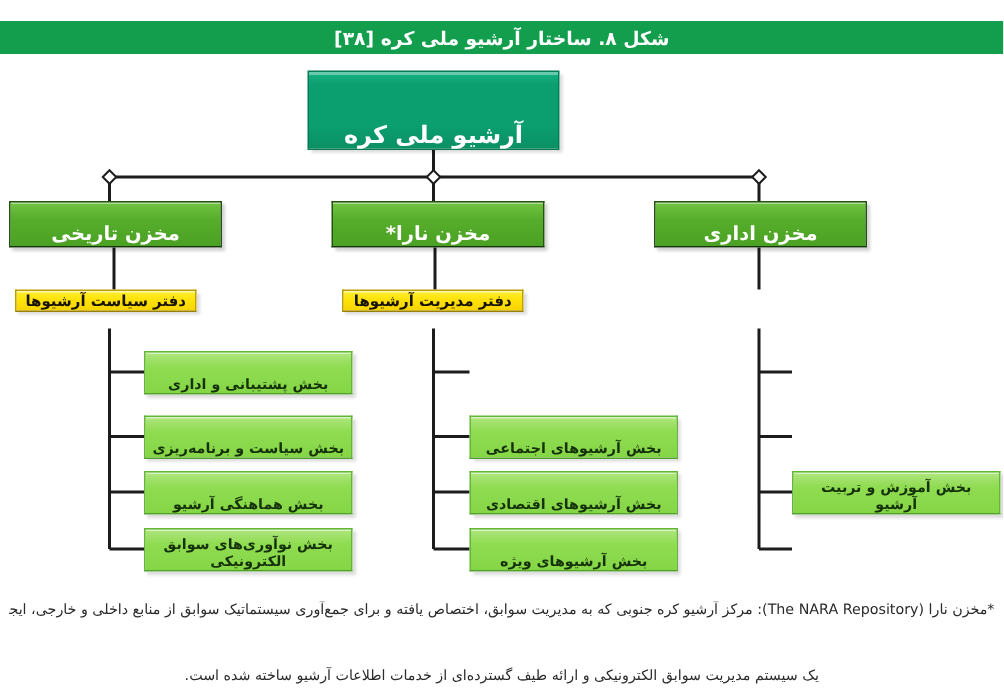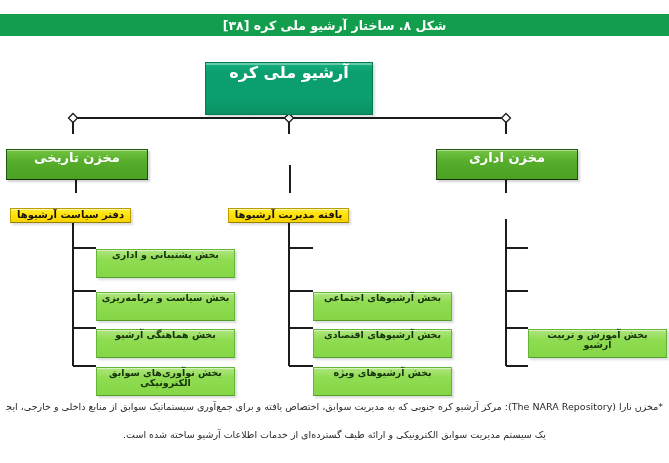--- a/index.html
+++ b/index.html
@@ -7,22 +7,22 @@
     position:relative;width:669px;height:463px;background:#ffffff;
     font-family:"DejaVu Sans",sans-serif;overflow:hidden;
   }
   .title-bar{
     position:absolute;left:0;top:14px;width:669px;height:22px;
     background:#129e4d;color:#fff;display:flex;align-items:center;justify-content:center;
     font-size:12.5px;font-weight:bold;
   }
   .wires{position:absolute;left:0;top:0;}
   .node{
-    position:absolute;box-sizing:border-box;display:flex;align-items:flex-start;justify-content:center;
-    direction:rtl;text-align:center;margin-top:15px;
+    position:absolute;box-sizing:border-box;display:flex;align-items:flex-end;justify-content:center;
+    direction:rtl;text-align:center;
   }
   .root{
     left:205px;top:47px;width:168px;height:53px;
     background:linear-gradient(180deg,#16b183 0%,#0b9e6f 18%,#0b9e6f 70%,#0a9063 100%);
     border:1px solid #047a55;
     box-shadow:inset 0 2px 0 rgba(255,255,255,.35), 2px 2px 2px rgba(0,0,0,.15);
     color:#fff;font-weight:bold;font-size:16px;
   }
   .branch{
     width:142px;height:31px;
@@ -48,21 +48,21 @@
   }
   .b-hist{left:6px;top:134px}   .o-hist{left:10px;top:193px}   .l-hist{left:96px}
   .b-nara{left:221px;top:134px} .o-nara{left:228px;top:193px}  .l-nara{left:313px}
   .b-admin{left:436px;top:134px}.o-admin{left:445px;top:193px} .l-admin{left:528px}
   .row0{top:234px}.row1{top:277px}.row2{top:314px}.row3{top:352px}
   .footnote{
     position:absolute;left:6px;right:6px;top:401px;direction:rtl;
     font-size:9.5px;color:#2a2a2a;
   }
   .fn1{white-space:nowrap;overflow:hidden;text-align:right;}
-  .fn2{margin-top:17px;text-align:center;}
+  .fn2{margin-top:33px;text-align:center;}
 </style>
 </head>
 <body>
 
 <div class="stage">
 
   <div class="title-bar">
     <span dir="rtl">شکل ۸. ساختار آرشیو ملی کره [۳۸]</span>
   </div>
 
@@ -84,22 +84,25 @@
     <span>آرشیو ملی کره</span>
   </div>
 
   <div class="node branch b-admin">
     <span>مخزن اداری</span>
   </div>
   <div class="node leaf l-admin row2">
     <span>بخش آموزش و تربیت آرشیو</span>
   </div>
 
+  <div class="node branch b-nara">
+    <span>مخزن نارا*</span>
+  </div>
   <div class="node office o-nara">
-    <span>یافته مدیریت آرشیوها</span>
+    <span>دفتر مدیریت آرشیوها</span>
   </div>
   <div class="node leaf l-nara row1">
     <span>بخش آرشیوهای اجتماعی</span>
   </div>
   <div class="node leaf l-nara row2">
     <span>بخش آرشیوهای اقتصادی</span>
   </div>
   <div class="node leaf l-nara row3">
     <span>بخش آرشیوهای ویژه</span>
   </div>

